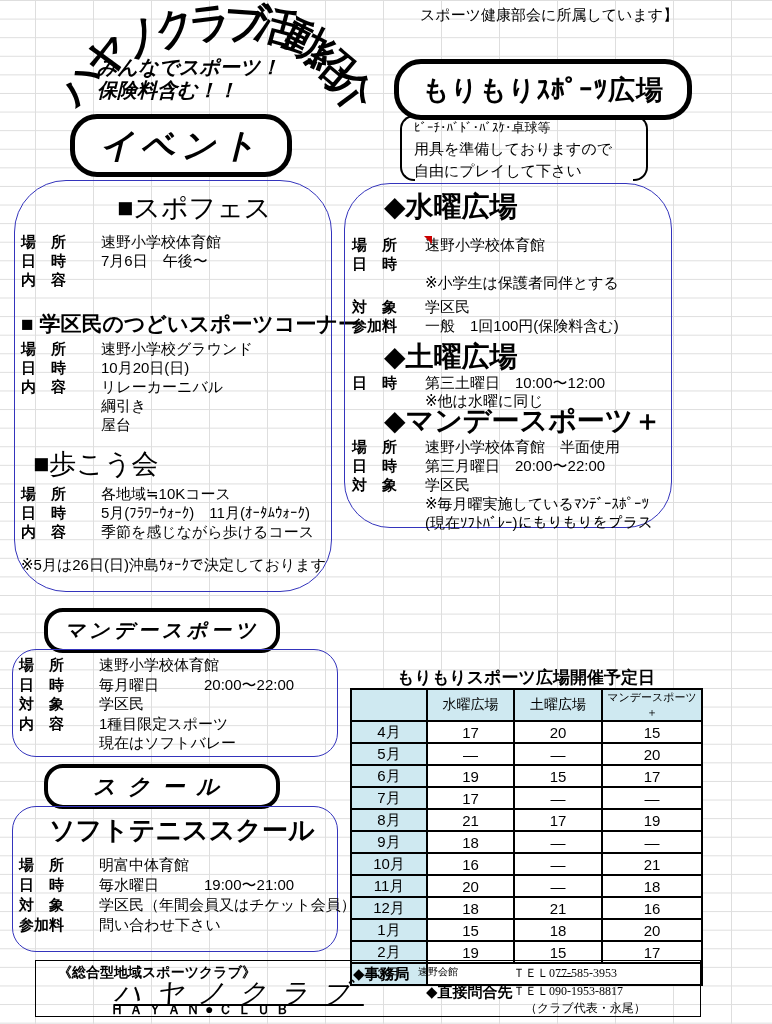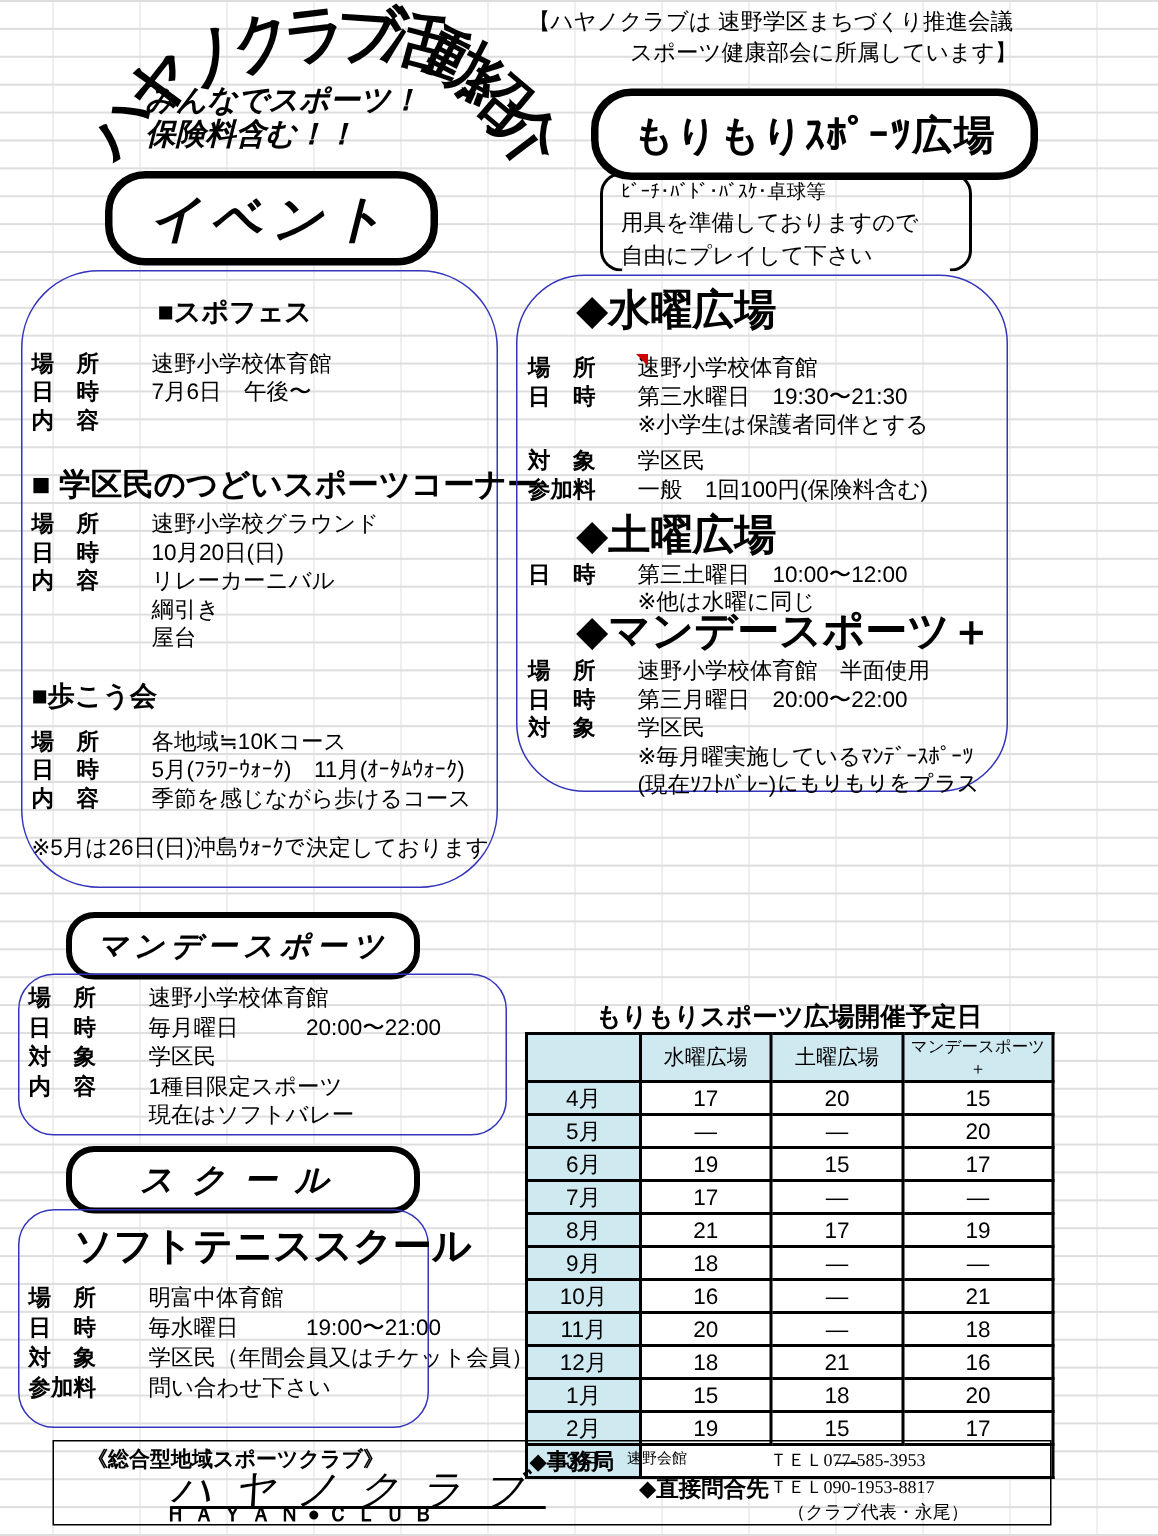--- a/index.html
+++ b/index.html
@@ -35,23 +35,23 @@
   .morimori-note .n1{font-size:13px;line-height:21px;white-space:nowrap;}
   .morimori-note .n{font-size:15px;line-height:22px;white-space:nowrap;}
   .paren{position:absolute;top:0;bottom:0;width:13px;border:2px solid #000;}
   .paren-l{left:0;border-right:none;border-radius:14px 0 0 14px;}
   .paren-r{right:0;border-left:none;border-radius:0 14px 14px 0;}
   
   .bluebox{position:absolute;border:1.5px solid #3434bc;background:transparent;box-sizing:border-box;}
   .events-box{left:14px;top:180px;width:318px;height:412px;border-radius:52px;padding:0 6px;}
   .hiroba-box{left:344px;top:183px;width:328px;height:345px;border-radius:46px;padding:0 7px;}
   .monday-box{left:12px;top:649px;width:326px;height:108px;border-radius:24px;padding:0 6px;}
-  .school-box{left:12px;top:806px;width:274px;height:146px;border-radius:24px;padding:0 6px;}
-  
-  .h-big{font-size:18px;font-weight:700;line-height:30px;white-space:nowrap;}
+  .school-box{left:12px;top:806px;width:326px;height:146px;border-radius:24px;padding:0 6px;}
+  
+  .h-big{font-size:27px;font-weight:400;line-height:30px;white-space:nowrap;margin-left:12px;}
   .h-med{font-size:21px;font-weight:900;line-height:24px;white-space:nowrap;}
   .h-d{font-size:28px;font-weight:900;line-height:30px;padding-left:32px;white-space:nowrap;}
   .h-school{font-size:26px;font-weight:900;line-height:30px;padding-left:30px;white-space:nowrap;}
   .ind1{padding-left:84px;}
   .mt12{margin-top:12px;} .mt10{margin-top:10px;} .mt22{margin-top:22px;} .mt14{margin-top:14px;}
   .mt6{margin-top:6px;} .mt4{margin-top:4px;} .mt8{margin-top:8px;} .mt2{margin-top:2px;} .mtn{margin-top:-4px;}
   
   .frow{display:flex;align-items:center;height:19px;font-size:15px;white-space:nowrap;}
   .frow .lbl{flex:0 0 80px;font-weight:bold;}
   .hiroba-box .frow .lbl{flex:0 0 73px;}
@@ -71,21 +71,21 @@
   .schedule td.mcell{background:#cfe9f1;font-size:15px;}
   .schedule td.dcell{background:#ffffff;font-size:15px;}
   
   .comment-marker{position:absolute;left:424px;top:236px;width:8px;height:8px;background:#cc0000;
                   clip-path:polygon(0 0,100% 0,100% 100%);}
   
   .footer-box{position:absolute;left:35px;top:960px;width:666px;height:57px;border:1.5px solid #000;box-sizing:border-box;}
   .footer-box span{position:absolute;white-space:nowrap;}
   .club-type{left:22px;top:3px;font-size:14px;font-weight:bold;}
   .club-name{left:78px;top:14px;font-size:27px;font-style:italic;letter-spacing:14px;font-family:"Liberation Serif","DejaVu Serif",serif;text-decoration:underline;}
-  .club-name-en{left:74px;top:40px;font-size:14px;font-weight:bold;letter-spacing:5px;font-family:Liberation Mono, monospace;}
+  .club-name-en{left:74px;top:40px;font-size:14px;font-weight:bold;letter-spacing:5px;font-family:Liberation Serif, serif;}
   .f-col1{left:317px;font-size:15px;font-weight:bold;}
   .f-col2{left:382px;font-size:10px;}
   .f-col2b{left:390px;font-size:15px;font-weight:bold;}
   .f-col3{left:477px;font-size:12px;font-family:"Liberation Serif","DejaVu Serif",serif;}
   .r1{top:4px;} .r2{top:22px;} .r3{top:39px;margin-left:12px;}
 </style>
 </head>
 <body>
 
 <div class="page">
@@ -97,21 +97,20 @@
       <span style="left: 126px; top: 2px; transform: rotate(-18deg);">ク</span>
       <span style="left: 161px; top: -2px; transform: rotate(-7deg);">ラ</span>
       <span style="left: 196px; top: -2px; transform: rotate(4deg);">ブ</span>
       <span style="left: 228px; top: 2px; transform: rotate(15deg);">活</span>
       <span style="left: 257px; top: 16px; transform: rotate(27deg);">動</span>
       <span style="left: 282px; top: 38px; transform: rotate(40deg);">紹</span>
       <span style="left: 302px; top: 64px; transform: rotate(53deg);">介</span>
     </div>
 
   <div class="affiliation">
-    <div class="l1">【ハヤノクラブは 速野学区まちづくり推進会議</div>
     <div class="l2">スポーツ健康部会に所属しています】</div>
   </div>
 
   <div class="slogan">
     <div>みんなでスポーツ！</div>
     <div>保険料含む！！</div>
   </div>
 
   <div class="badge badge-morimori">もりもりｽﾎﾟｰﾂ広場</div>
   <div class="badge badge-event">イベント</div>
@@ -182,21 +181,20 @@
 
   <div class="bluebox hiroba-box">
     <div class="h-d mt8">◆水曜広場</div>
     <div class="rowgroup mt14">
       <div class="frow">
           <span class="lbl">場　所</span>
           <span class="val">速野小学校体育館</span>
         </div>
       <div class="frow">
           <span class="lbl">日　時</span>
-          <span class="val">第三水曜日　19:30〜21:30</span>
         </div>
       <div class="frow">
           <span class="lbl"></span>
           <span class="val">※小学生は保護者同伴とする</span>
         </div>
       <div class="frow gap">
           <span class="lbl">対　象</span>
           <span class="val">学区民</span>
         </div>
       <div class="frow">

